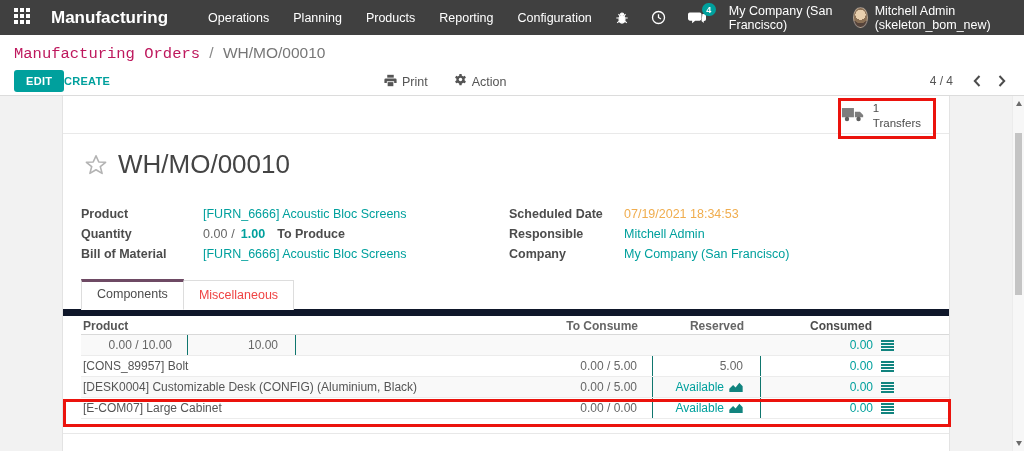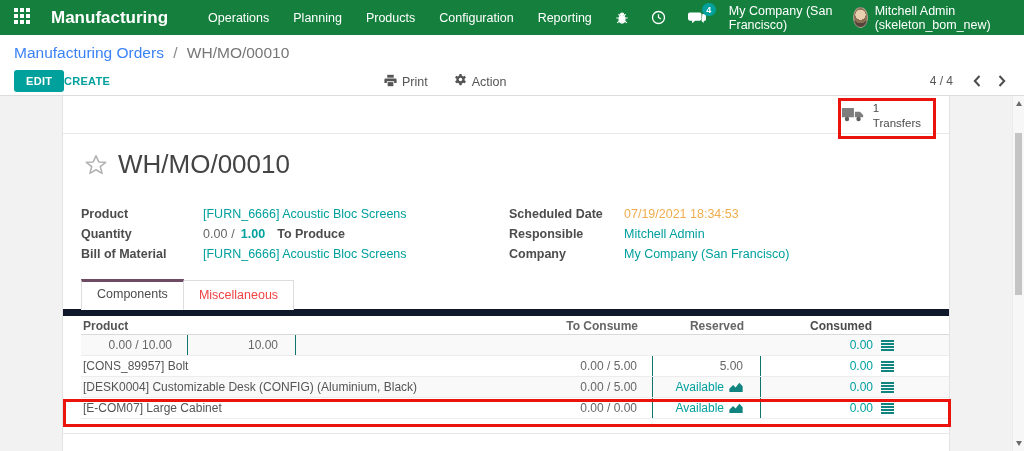--- a/index.html
+++ b/index.html
@@ -1,35 +1,35 @@
 <!DOCTYPE html>
 <html><head>
 <meta charset="utf-8">
 <style>
   * { box-sizing: border-box; margin: 0; padding: 0; }
   body { font-family: "Liberation Sans", sans-serif; background:#fff; }
   .screen { position:relative; width:1024px; height:451px; background:#f2f2f2; overflow:hidden; }
 
   
-  .topbar { position:absolute; top:0; left:0; right:0; height:35px; background:#15803d; display:flex; align-items:center; color:#fff; }
+  .topbar { position:absolute; top:0; left:0; right:0; height:35px; background:#404040; display:flex; align-items:center; color:#fff; }
   .apps-btn { padding:0 13px 0 14px; display:flex; align-items:center; cursor:pointer; }
   .app-name { font-size:17px; font-weight:700; margin-left:8px; cursor:pointer; }
   .topmenu { display:flex; margin-left:28px; }
   .topmenu-item { padding:9px 12px; font-size:12.5px; cursor:pointer; }
   .top-right { margin-left:auto; display:flex; align-items:center; padding-right:16px; }
   .sys-icon { position:relative; padding:0 11px; display:flex; align-items:center; cursor:pointer; }
   .badge { position:absolute; top:-7px; right:1px; min-width:14px; height:13px; border-radius:8px; background:#00A09D; color:#fff; font-size:9px; font-weight:700; display:flex; align-items:center; justify-content:center; padding:0 3px; }
   .company-menu { font-size:12.5px; margin:0 14px 0 12px; cursor:pointer; }
   .avatar { width:21px; height:21px; border-radius:50%; background:radial-gradient(circle at 50% 35%, #e8cfae 0 36%, #8a7055 37% 60%, #55433a 61%); border:1px solid rgba(255,255,255,.35); cursor:pointer; }
   .user-menu { font-size:12.5px; margin-left:7px; cursor:pointer; }
 
   
   .controlpanel { position:absolute; top:35px; left:0; right:0; height:61px; background:#fff; border-bottom:1px solid #dcdcdc; }
   .breadcrumb { position:absolute; top:9px; left:14px; font-size:15.5px; }
-  .breadcrumb .parent { color:#3b82f6; cursor:pointer; }
+  .breadcrumb .parent { color:#be185d; cursor:pointer;font-family:Liberation Mono, monospace; }
   .breadcrumb .sep { color:#888; margin:0 5px; }
   .breadcrumb .current { color:#777; }
   .btn-edit { position:absolute; top:35px; left:14px; background:#00A09D; color:#fff; border:none; font-size:11px; font-weight:700; letter-spacing:.3px; padding:5px 12px; border-radius:3px; cursor:pointer; font-family:inherit; }
   .btn-create { position:absolute; top:40px; left:64px; background:none; border:none; color:#00A09D; font-size:11px; font-weight:700; letter-spacing:.3px; cursor:pointer; font-family:inherit; }
   .center-actions { position:absolute; top:39px; left:384px; display:flex; gap:26px; }
   .action-link { display:flex; align-items:center; gap:5px; font-size:12.5px; color:#555; background:none; border:none; cursor:pointer; font-family:inherit; }
   .pager { position:absolute; top:39px; right:18px; display:flex; align-items:center; gap:20px; }
   .pager-count { font-size:12px; color:#555; }
   .pager-arrows { display:flex; gap:17px; }
   .pager-btn { background:none; border:none; cursor:pointer; padding:0; display:flex; align-items:center; }
@@ -115,22 +115,22 @@
               <rect x="12" y="12" width="4" height="4"></rect>
             </g>
           </svg>
       </span>
     </div>
     <div class="app-name">Manufacturing</div>
     <nav class="topmenu">
       <div class="topmenu-item">Operations</div>
       <div class="topmenu-item">Planning</div>
       <div class="topmenu-item">Products</div>
+      <div class="topmenu-item">Reporting</div>
       <div class="topmenu-item">Configuration</div>
-      <div class="topmenu-item">Reporting</div>
     </nav>
     <div class="top-right">
       <div class="sys-icon">
         <svg width="14" height="14" viewBox="0 0 16 16">
             <g stroke="#fff" stroke-width="1.3" fill="none">
               <ellipse cx="8" cy="9.5" rx="3.4" ry="4.3" fill="#fff"></ellipse>
               <path d="M5.5 5.5 L4 3.5 M10.5 5.5 L12 3.5 M4.5 8 H1.5 M11.5 8 H14.5 M4.8 11.5 L2.5 13.5 M11.2 11.5 L13.5 13.5"></path>
               <path d="M6 4.5 a2 2 0 0 1 4 0" fill="#fff"></path>
             </g>
           </svg>

